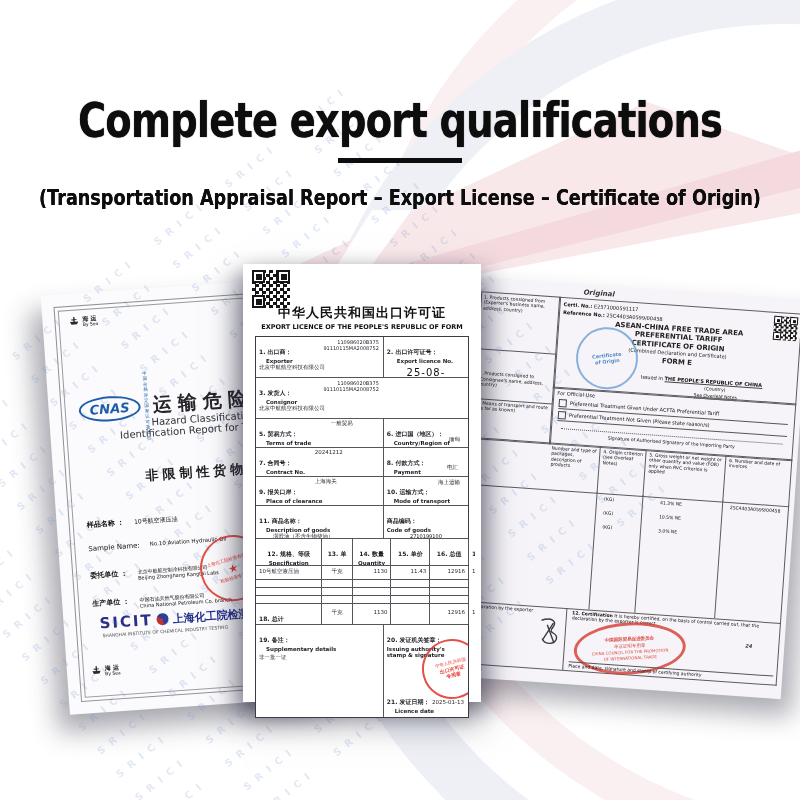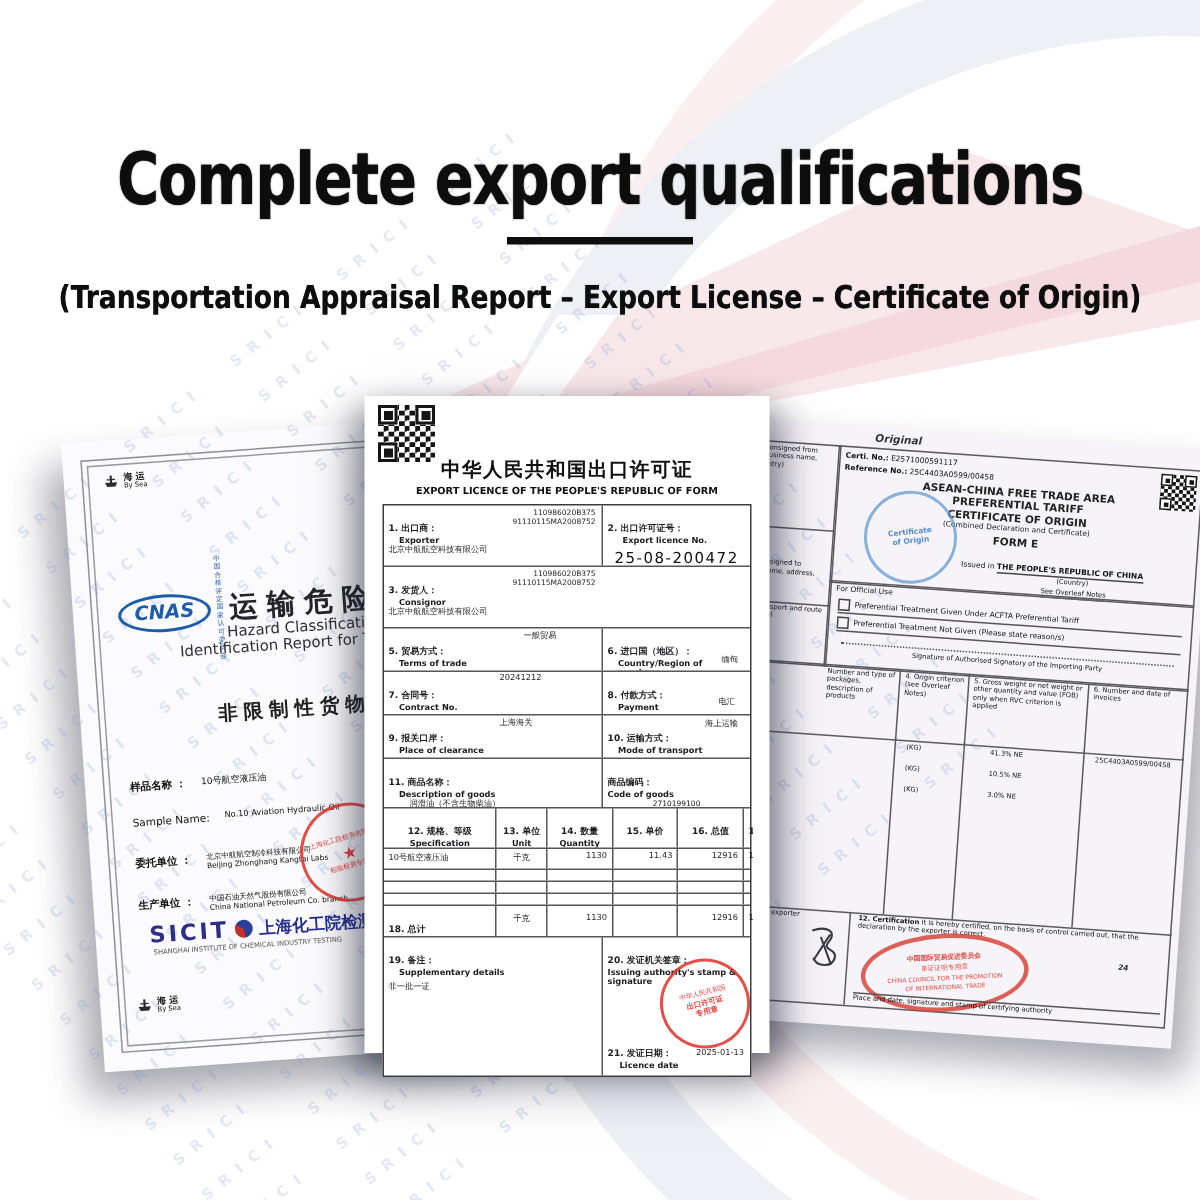--- a/index.html
+++ b/index.html
@@ -23,21 +23,21 @@
          transform-origin:center;white-space:nowrap;font-size:48px;font-weight:800;
          letter-spacing:-1px;color:#0d0d0d;text-shadow:0 0 1px #000}
   .divider{position:absolute;top:158px;left:338px;width:124px;height:5px;background:#0d0d0d}
   .subtitle{position:absolute;top:186px;left:50%;transform:translateX(-50%) scaleX(.84);
             transform-origin:center;white-space:nowrap;font-size:21px;font-weight:700;
             color:#0d0d0d;text-shadow:0 0 .5px #000}
   
   .page{position:absolute;background:#fff}
   .page-left{left:55px;top:286px;width:268px;height:420px;background:#fbfafc;
              transform:rotate(-4deg);z-index:2;box-shadow:-12px 16px 26px rgba(45,45,65,.42)}
-  .page-center{left:243px;top:264px;width:270px;height:438px;background:#fff;z-index:3;
+  .page-center{left:243px;top:264px;width:238px;height:438px;background:#fff;z-index:3;
              box-shadow:0 18px 32px rgba(40,40,60,.5),-9px 8px 18px rgba(40,40,60,.28),9px 8px 18px rgba(40,40,60,.28)}
   .page-right{left:462px;top:288px;width:333px;height:400px;background:#f6f4f8;
              transform:rotate(4deg);z-index:1;box-shadow:12px 16px 26px rgba(45,45,65,.4)}
   
   .t4{font-size:4.5px;line-height:1.2}.t5{font-size:5px;line-height:1.2}
   .t55{font-size:5.5px;line-height:1.2}.t6{font-size:6px;line-height:1.2}.t7{font-size:7px;line-height:1.2}
   .b{font-weight:700}.pre{white-space:pre-line}.cb{color:#1d5ca8}
   
   .frame1{position:absolute;inset:12px;border:1.5px solid #8f8f96}
   .frame2{position:absolute;inset:16px;border:1px solid #9a9aa2}

